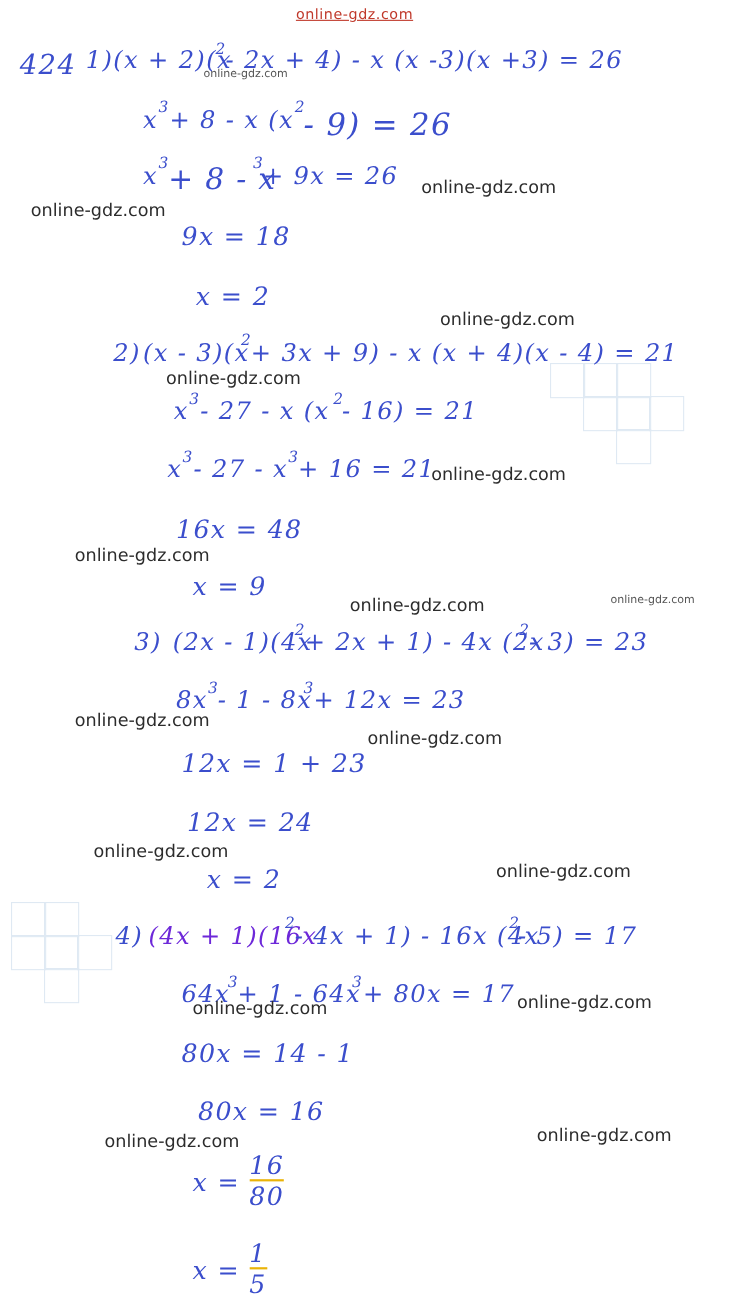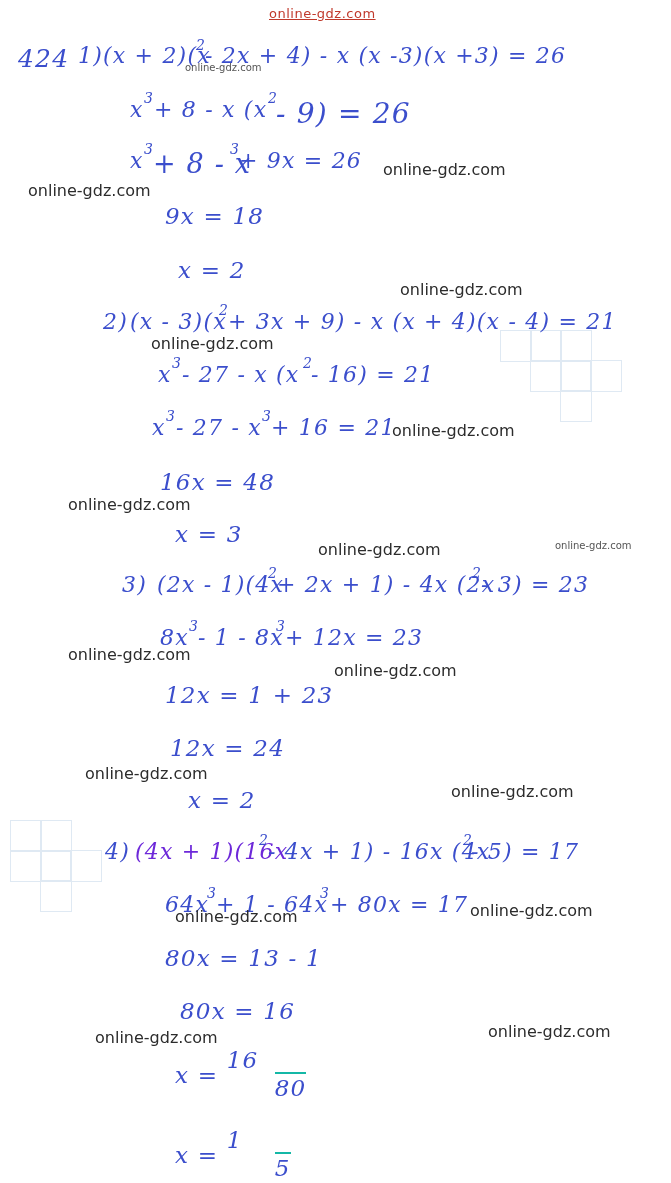--- a/index.html
+++ b/index.html
@@ -40,24 +40,23 @@
     vertical-align: middle;
     position: relative;
     top: -0.1em;
   }
   .frac .num {
     display: block;
     line-height: 1.05;
   }
   .frac .den {
     display: block;
-    border-top: 2px solid #14b8a6;
+    border-top: 2px solid #eab308;
     line-height: 1.15;
     padding-top: 1px;
-    margin-left: 48px;
   }
 
   
   .wm {
     position: absolute;
     color: #2c2c2c;
     font-family: "DejaVu Sans", sans-serif;
     white-space: nowrap;
     font-weight: 400;
   }
@@ -112,21 +111,21 @@
     <div class="hw" style="left: 172px; top: 355px; font-size: 14px; color: rgb(59, 78, 204);">3</div>
     <div class="hw" style="left: 182px; top: 362px; font-size: 22px; color: rgb(59, 78, 204);">- 27  -  x (x</div>
     <div class="hw" style="left: 303px; top: 355px; font-size: 14px; color: rgb(59, 78, 204);">2</div>
     <div class="hw" style="left: 311px; top: 362px; font-size: 22px; color: rgb(59, 78, 204);">- 16) = 21</div>
     <div class="hw" style="left: 152px; top: 415px; font-size: 22px; color: rgb(59, 78, 204);">x</div>
     <div class="hw" style="left: 166px; top: 408px; font-size: 14px; color: rgb(59, 78, 204);">3</div>
     <div class="hw" style="left: 176px; top: 415px; font-size: 22px; color: rgb(59, 78, 204);">- 27  -  x</div>
     <div class="hw" style="left: 262px; top: 408px; font-size: 14px; color: rgb(59, 78, 204);">3</div>
     <div class="hw" style="left: 271px; top: 415px; font-size: 22px; color: rgb(59, 78, 204);">+ 16 = 21</div>
     <div class="hw" style="left: 160px; top: 469px; font-size: 23px; color: rgb(59, 78, 204);">16x = 48</div>
-    <div class="hw" style="left: 175px; top: 521px; font-size: 23px; color: rgb(59, 78, 204);">x = 3</div>
+    <div class="hw" style="left: 175px; top: 521px; font-size: 23px; color: rgb(59, 78, 204);">x = 9</div>
     <div class="hw" style="left: 122px; top: 572px; font-size: 22px; color: rgb(59, 78, 204);">3)</div>
     <div class="hw" style="left: 157px; top: 572px; font-size: 22px; color: rgb(59, 78, 204);">(2x - 1)(4x</div>
     <div class="hw" style="left: 268px; top: 565px; font-size: 14px; color: rgb(59, 78, 204);">2</div>
     <div class="hw" style="left: 277px; top: 572px; font-size: 22px; color: rgb(59, 78, 204);">+ 2x + 1) - 4x (2x</div>
     <div class="hw" style="left: 472px; top: 565px; font-size: 14px; color: rgb(59, 78, 204);">2</div>
     <div class="hw" style="left: 481px; top: 572px; font-size: 22px; color: rgb(59, 78, 204);">- 3) = 23</div>
     <div class="hw" style="left: 160px; top: 625px; font-size: 22px; color: rgb(59, 78, 204);">8x</div>
     <div class="hw" style="left: 189px; top: 618px; font-size: 14px; color: rgb(59, 78, 204);">3</div>
     <div class="hw" style="left: 198px; top: 625px; font-size: 22px; color: rgb(59, 78, 204);">- 1 - 8x</div>
     <div class="hw" style="left: 276px; top: 618px; font-size: 14px; color: rgb(59, 78, 204);">3</div>
@@ -138,21 +137,21 @@
     <div class="hw" style="left: 135px; top: 839px; font-size: 22px; color: #6d28d9;">(4x + 1)(16x</div>
     <div class="hw" style="left: 259px; top: 832px; font-size: 14px; color: rgb(59, 78, 204);">2</div>
     <div class="hw" style="left: 268px; top: 839px; font-size: 22px; color: rgb(59, 78, 204);">- 4x + 1) - 16x (4x</div>
     <div class="hw" style="left: 463px; top: 832px; font-size: 14px; color: rgb(59, 78, 204);">2</div>
     <div class="hw" style="left: 471px; top: 839px; font-size: 22px; color: rgb(59, 78, 204);">- 5) = 17</div>
     <div class="hw" style="left: 165px; top: 892px; font-size: 22px; color: rgb(59, 78, 204);">64x</div>
     <div class="hw" style="left: 207px; top: 885px; font-size: 14px; color: rgb(59, 78, 204);">3</div>
     <div class="hw" style="left: 216px; top: 892px; font-size: 22px; color: rgb(59, 78, 204);">+ 1 - 64x</div>
     <div class="hw" style="left: 320px; top: 885px; font-size: 14px; color: rgb(59, 78, 204);">3</div>
     <div class="hw" style="left: 330px; top: 892px; font-size: 22px; color: rgb(59, 78, 204);">+ 80x = 17</div>
-    <div class="hw" style="left: 165px; top: 945px; font-size: 23px; color: rgb(59, 78, 204);">80x = 13 - 1</div>
+    <div class="hw" style="left: 165px; top: 945px; font-size: 23px; color: rgb(59, 78, 204);">80x = 14 - 1</div>
     <div class="hw" style="left: 180px; top: 998px; font-size: 23px; color: rgb(59, 78, 204);">80x = 16</div>
   </div>
 
 <div id="fraction-layer">
     <div class="hw" style="left: 175px; top: 1050px; font-size: 23px; color: rgb(59, 78, 204);"><span>x = </span><span class="frac"><span class="num">16</span><span class="den">80</span></span></div>
     <div class="hw" style="left: 175px; top: 1130px; font-size: 23px; color: rgb(59, 78, 204);"><span>x = </span><span class="frac"><span class="num">1</span><span class="den">5</span></span></div>
   </div>
 
 <div id="watermark-layer">
     <div class="wm wm-top" style="left: 269px; top: 6px; font-size: 13px; color: rgb(192, 57, 43);">online-gdz.com</div>

